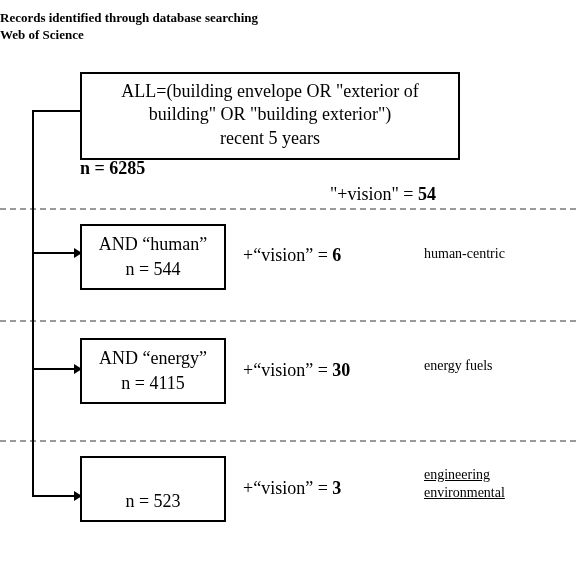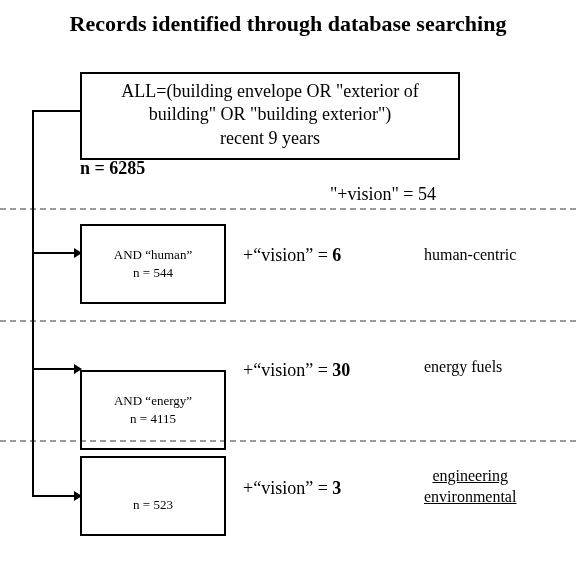--- a/index.html
+++ b/index.html
@@ -5,23 +5,23 @@
   * { box-sizing: border-box; margin: 0; padding: 0; }
   body {
     font-family: "Times New Roman", Times, serif;
     background: #fff;
     width: 576px;
     height: 562px;
     position: relative;
     color: #000;
   }
   .title {
-    text-align: center;
+    text-align: left;
     font-weight: bold;
-    font-size: 22px;
+    font-size: 13px;
     line-height: 1.3;
     padding-top: 10px;
     padding-bottom: 26px;
   }
   .root-box {
     position: absolute;
     left: 80px;
     top: 72px;
     width: 380px;
     border: 2px solid #000;
@@ -37,63 +37,62 @@
     width: 380px;
     font-size: 18px;
   }
   .root-n b { font-weight: bold; }
   .plus-vision-root {
     position: absolute;
     left: 330px;
     top: 184px;
     font-size: 18px;
   }
-  .plus-vision-root .v { font-weight: normal; text-align: center; }
+  .plus-vision-root .v { font-weight: bold; text-align: center; }
 
   .hr {
     position: absolute;
     left: 0;
     width: 576px;
     border-top: 2px dashed #9a9a9a;
   }
   .hr1 { top: 208px; }
   .hr2 { top: 320px; }
   .hr3 { top: 440px; }
 
   
   .branch-box {
     position: absolute;
     left: 80px;
     width: 146px;
     border: 2px solid #000;
-    padding: 20px 8px;
+    padding: 6px 8px;
     text-align: center;
-    font-size: 13px;
+    font-size: 18px;
     line-height: 1.4;
   }
   .b1 { top: 224px; }
-  .b2 { top: 338px; margin-top: 32px; }
+  .b2 { top: 338px; }
   .b3 { top: 456px; }
 
   .branch-mid {
     position: absolute;
     left: 243px;
     font-size: 18px;
   }
   .branch-mid .v { font-weight: bold; }
   .m1 { top: 245px; }
   .m2 { top: 360px; }
   .m3 { top: 478px; }
 
   .branch-right {
     position: absolute;
     left: 424px;
-    font-size: 16px;
+    font-size: 14px;
     line-height: 1.3;
-    text-align: center;
   }
   .r1 { top: 245px; }
   .r2 { top: 357px; }
   .r3 { top: 466px; text-decoration: underline; }
 
   
   .line {
     position: absolute;
     background: #000;
   }
@@ -115,26 +114,27 @@
   }
   .a1 { left: 74px; top: 248px; }
   .a2 { left: 74px; top: 364px; }
   .a3 { left: 74px; top: 491px; }
 </style>
 </head>
 <body>
 
 <div class="title">
   <span>Records identified through database searching</span><br>
+  <span>Web of Science</span>
 </div>
 
 <div class="root-box">
   <span>ALL=(building envelope OR "exterior of</span><br>
   <span>building" OR "building exterior")</span><br>
-  <span>recent 9 years</span>
+  <span>recent 5 years</span>
 </div>
 <div class="root-n">
   <b>n = </b><b>6285</b>
 </div>
 <div class="plus-vision-root">
   <span>"+vision" = </span><span class="v">54</span>
 </div>
 
 <div class="hr hr1"></div>
 <div class="hr hr2"></div>

